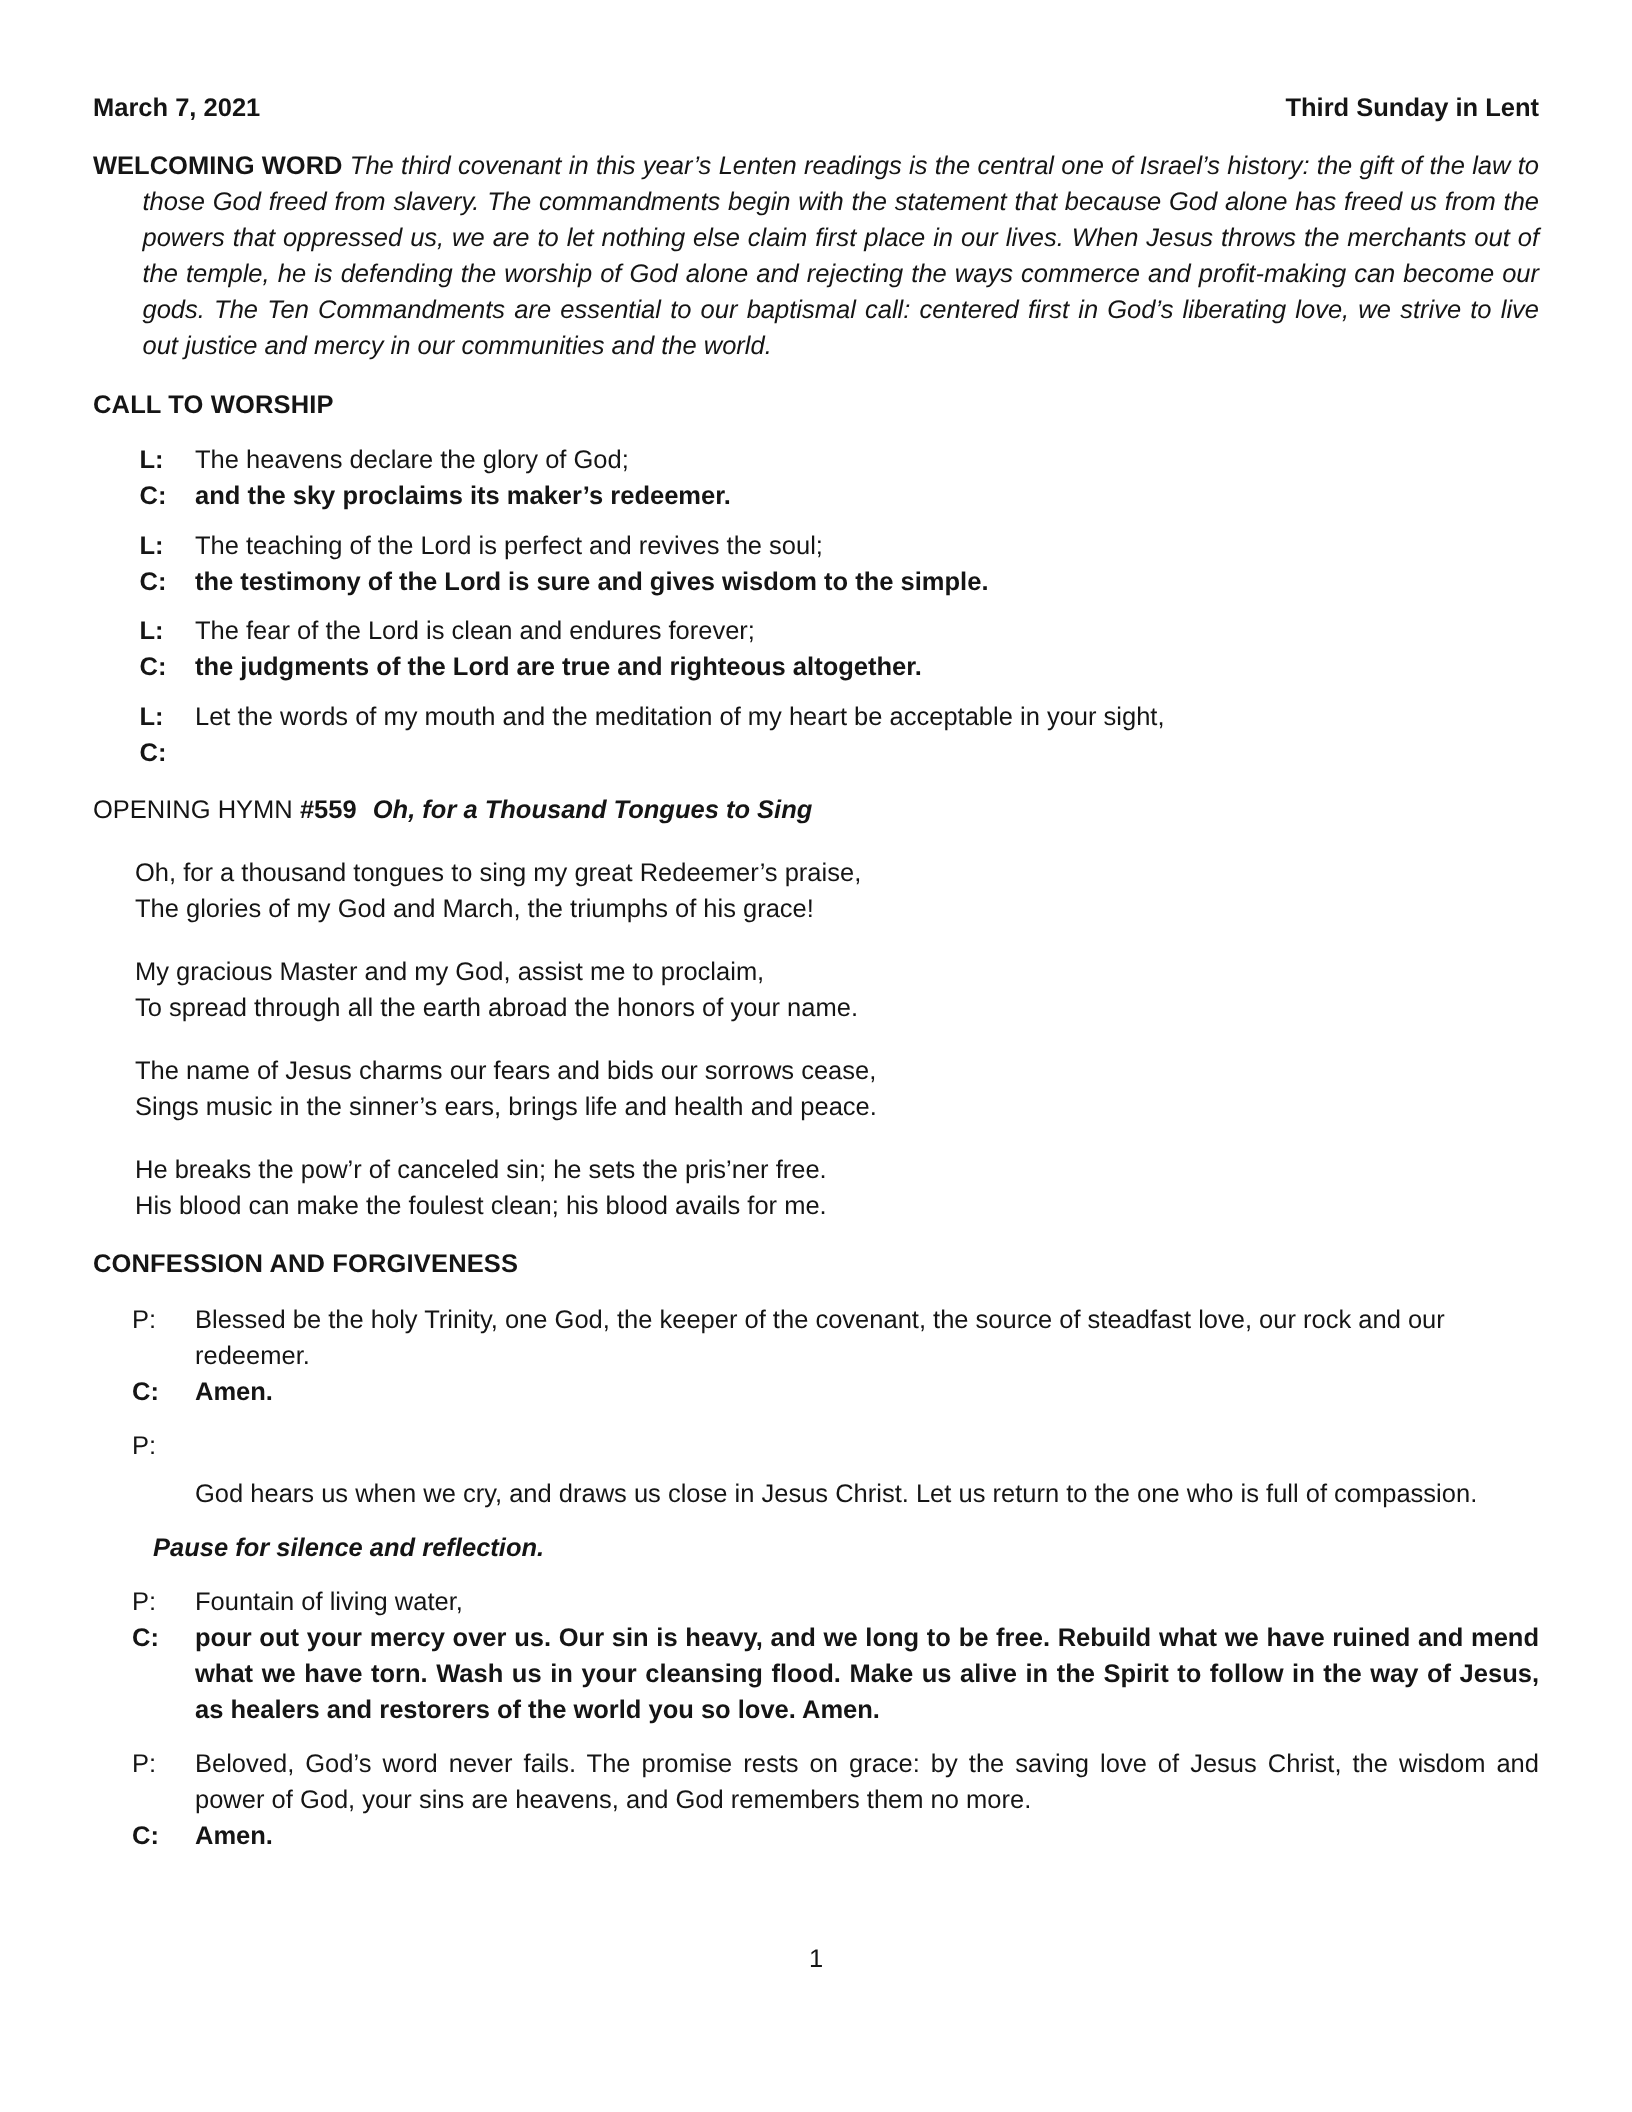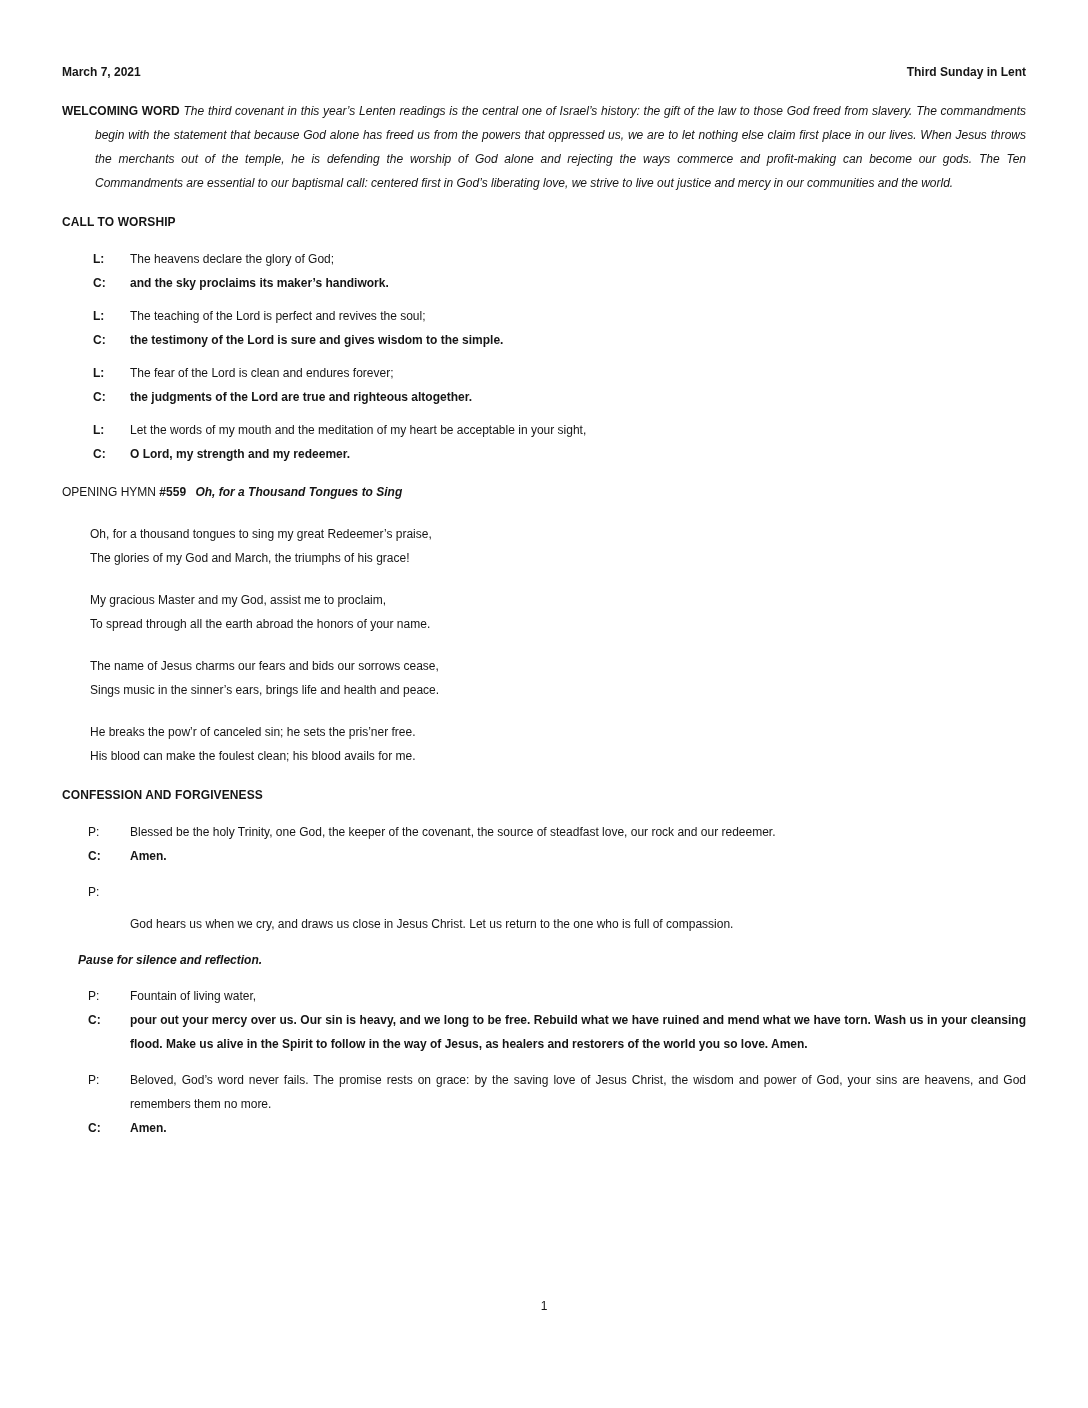--- a/index.html
+++ b/index.html
@@ -4,21 +4,21 @@
 <style>
   * { margin:0; padding:0; box-sizing:border-box; }
   html,body { background:#ffffff; }
   .page {
     position:relative;
     width:1088px; height:1408px;
     margin:0 auto;
     background:#ffffff;
     color:#151515;
     font-family:"Liberation Sans", sans-serif;
-    font-size:12px;
+    font-size:17px;
     line-height:24px;
     padding:60px 62px 0 62px;
     overflow:hidden;
   }
   .doc-header { display:flex; justify-content:space-between; font-weight:700; margin-bottom:15px; }
   .b { font-weight:400; }
   .para-hang {
     padding-left:33px; text-indent:-33px;
     text-align:justify;
     font-style:italic;
@@ -33,21 +33,21 @@
   .hymn-head { margin-top:14px; margin-bottom:12px; }
   .hymn-head .num { font-weight:700;text-align:center; }
   .hymn-head .title { font-style:italic; font-weight:700; padding-left:6px; }
   .verse { margin-left:28px; margin-bottom:15px;margin-top:18px; }
   .cf-group { margin-left:26px; margin-bottom:12px; }
   .cf-row { display:flex; }
   .cf-row .cl { flex:none; width:42px; }
   .cf-row.resp .cl, .cf-row.resp .ct { font-weight:700; }
   .cf-row .ct.justify { text-align:justify; }
   .cf-row .ct.outdent { margin-left:-15px; text-indent:15px;margin-top:32px; }
-  .rubric { margin-left:16px; margin-bottom:12px; font-style:italic; font-weight:700; }
+  .rubric { margin-left:40px; margin-bottom:12px; font-style:italic; font-weight:700; }
   .page-number { position:absolute; left:0; right:0; bottom:90px; text-align:center; }
 </style>
 </head>
 <body>
 
 <div class="page">
 
   <div class="doc-header">
     <span>March 7, 2021</span>
     <span>Third Sunday in Lent</span>
@@ -57,21 +57,21 @@
 
   <div class="section-heading">CALL TO WORSHIP</div>
 
   <div class="pair">
     <div class="vrow">
       <span class="vl">L:</span>
       <span class="vt">The heavens declare the glory of God;</span>
     </div>
     <div class="vrow resp">
       <span class="vl">C:</span>
-      <span class="vt">and the sky proclaims its maker’s handiwork.</span>
+      <span class="vt">and the sky proclaims its maker’s redeemer.</span>
     </div>
   </div>
 
   <div class="pair">
     <div class="vrow">
       <span class="vl">L:</span>
       <span class="vt">The teaching of the Lord is perfect and revives the soul;</span>
     </div>
     <div class="vrow resp">
       <span class="vl">C:</span>
@@ -90,21 +90,20 @@
     </div>
   </div>
 
   <div class="pair">
     <div class="vrow">
       <span class="vl">L:</span>
       <span class="vt">Let the words of my mouth and the meditation of my heart be acceptable in your sight,</span>
     </div>
     <div class="vrow resp">
       <span class="vl">C:</span>
-      <span class="vt">O Lord, my strength and my redeemer.</span>
     </div>
   </div>
 
   <div class="hymn-head">
     <span class="b">OPENING HYMN</span>
     <span class="num">#559</span>
     <span class="title">Oh, for a Thousand Tongues to Sing</span>
   </div>
 
   <div class="verse">

